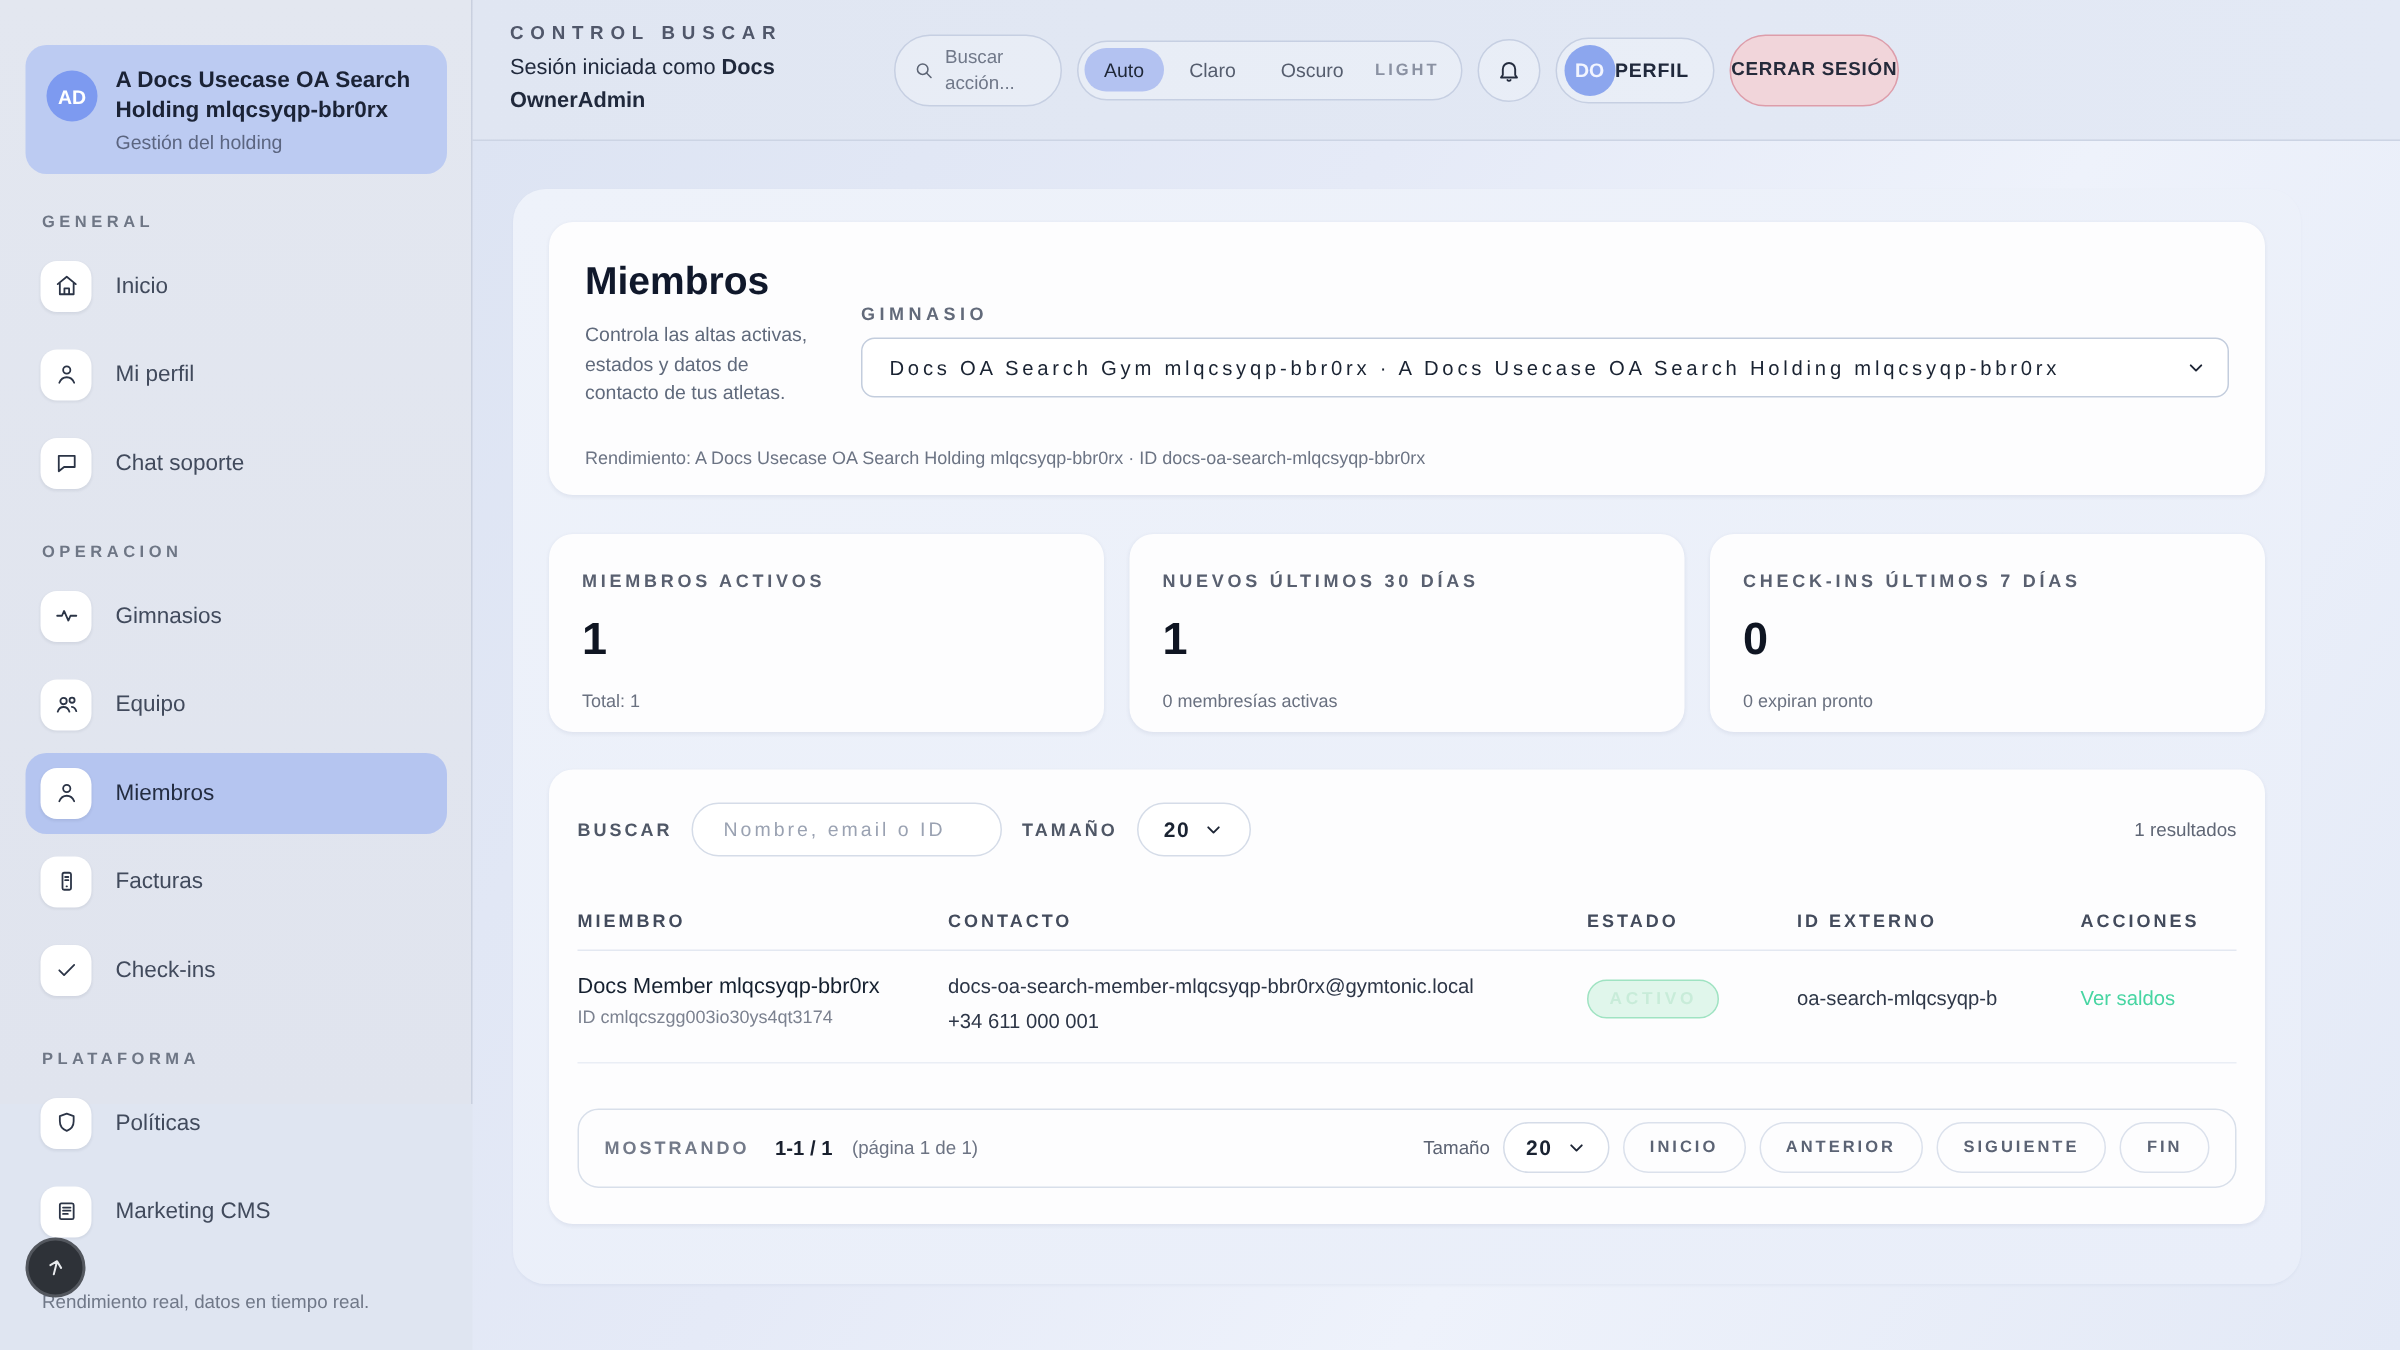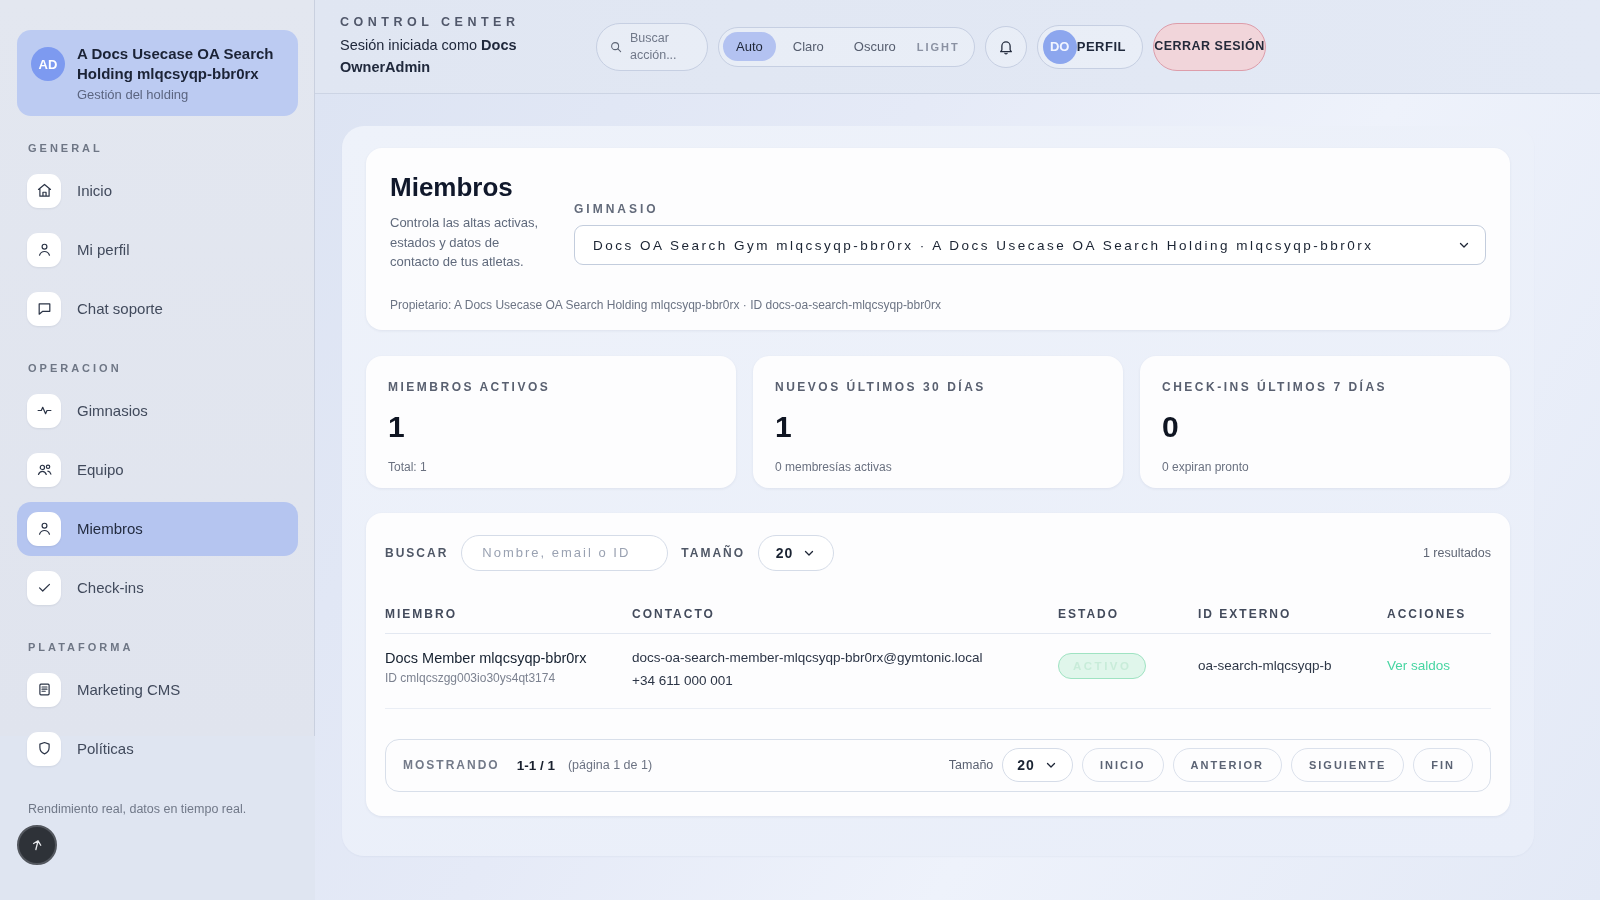--- a/index.html
+++ b/index.html
@@ -263,62 +263,71 @@
         <svg viewBox="0 0 24 24">
             <circle cx="12" cy="8" r="3.4"></circle>
             <path d="M5 20c1.4-3.6 4-5.2 7-5.2s5.6 1.6 7 5.2"></path>
           </svg>
       </span>
       <span class="nav-label">Miembros</span>
     </div>
     <div class="nav-item">
       <span class="nav-ico">
         <svg viewBox="0 0 24 24">
+            <rect x="8" y="4" width="8" height="16" rx="1.5"></rect>
+            <path d="M10.5 8h3M10.5 11h3M11.8 16.8h.4"></path>
+          </svg>
+      </span>
+      <span class="nav-label">Facturas</span>
+    </div>
+    <div class="nav-item">
+      <span class="nav-ico">
+        <svg viewBox="0 0 24 24">
             <path d="M5 12.5l4.5 4.5L19 7.5"></path>
           </svg>
       </span>
       <span class="nav-label">Check-ins</span>
     </div>
 
     <div class="sec-label">PLATAFORMA</div>
 
+    <div class="nav-item">
+      <span class="nav-ico">
+        <svg viewBox="0 0 24 24">
+            <path d="M12 3.5l6.5 2.3v4.8c0 4.4-2.7 7.6-6.5 9-3.8-1.4-6.5-4.6-6.5-9V5.8z"></path>
+          </svg>
+      </span>
+      <span class="nav-label">Políticas</span>
+    </div>
     <div class="nav-item">
       <span class="nav-ico">
         <svg viewBox="0 0 24 24">
             <rect x="5.5" y="4.5" width="13" height="15" rx="1.5"></rect>
             <path d="M8.5 8.5h7M8.5 11.5h7M8.5 14.5h4.5"></path>
           </svg>
       </span>
       <span class="nav-label">Marketing CMS</span>
     </div>
-    <div class="nav-item">
-      <span class="nav-ico">
-        <svg viewBox="0 0 24 24">
-            <path d="M12 3.5l6.5 2.3v4.8c0 4.4-2.7 7.6-6.5 9-3.8-1.4-6.5-4.6-6.5-9V5.8z"></path>
-          </svg>
-      </span>
-      <span class="nav-label">Políticas</span>
-    </div>
 
     <div class="side-note">Rendimiento real, datos en tiempo real.</div>
 
     <button class="fab">
       <span style="display:flex;">
         <svg viewBox="0 0 24 24">
             <path d="M12 19V6M6.5 11 12 5.5 17.5 11"></path>
           </svg>
       </span>
     </button>
   </aside>
 
   <div class="content">
 
     <header class="topbar">
       <div class="tb-title">
-        <div class="tb-eyebrow">CONTROL CENTER</div>
+        <div class="tb-eyebrow">CONTROL BUSCAR</div>
         <div class="tb-session"><span>Sesión iniciada como </span><b>Docs OwnerAdmin</b></div>
       </div>
 
       <div class="pill tb-search">
         <svg viewBox="0 0 24 24">
             <circle cx="10.5" cy="10.5" r="6"></circle>
             <path d="M15.2 15.2 20 20"></path>
           </svg>
         <span class="tb-search-text">Buscar acción...</span>
       </div>
@@ -359,21 +368,21 @@
               <div class="gym-select">
                 <span class="gym-select-value">Docs OA Search Gym mlqcsyqp-bbr0rx · A Docs Usecase OA Search Holding mlqcsyqp-bbr0rx</span>
                 <span class="chev" style="display:flex;">
                   <svg viewBox="0 0 24 24">
                       <path d="M6 9.5l6 6 6-6"></path>
                     </svg>
                 </span>
               </div>
             </div>
           </div>
-          <div class="owner-line">Propietario: A Docs Usecase OA Search Holding mlqcsyqp-bbr0rx · ID docs-oa-search-mlqcsyqp-bbr0rx</div>
+          <div class="owner-line">Rendimiento: A Docs Usecase OA Search Holding mlqcsyqp-bbr0rx · ID docs-oa-search-mlqcsyqp-bbr0rx</div>
         </section>
 
         <div class="stats">
           <section class="card stat-card">
             <div class="stat-label">MIEMBROS ACTIVOS</div>
             <div class="stat-value">1</div>
             <div class="stat-sub">Total: 1</div>
           </section>
           <section class="card stat-card">
             <div class="stat-label">NUEVOS ÚLTIMOS 30 DÍAS</div>

